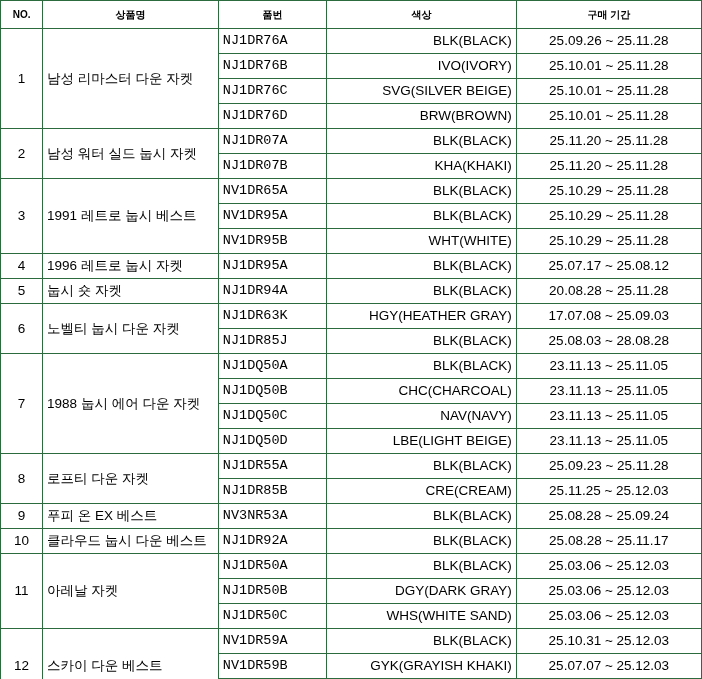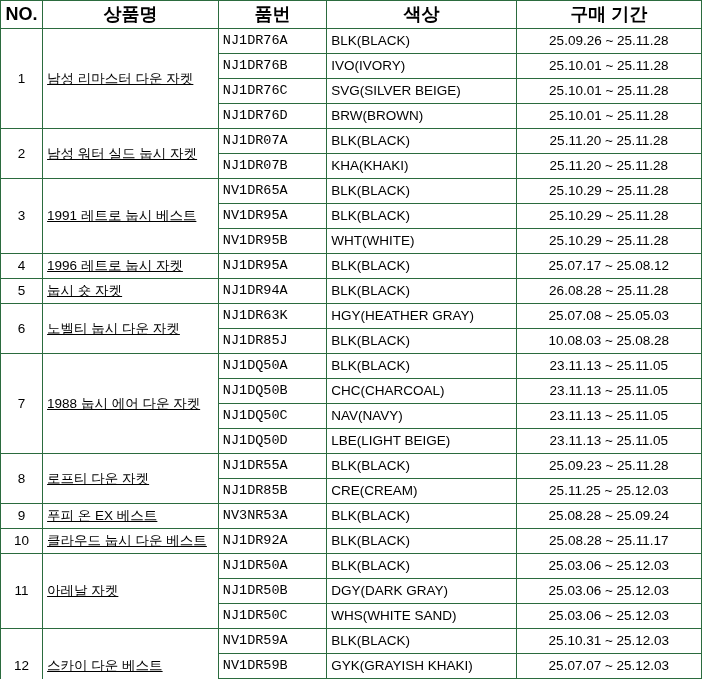--- a/index.html
+++ b/index.html
@@ -27,29 +27,29 @@
     padding: 3px 4px;
     vertical-align: middle;
     box-sizing: border-box;
     height: 25px;
   }
   #product-table thead th {
     font-weight: bold;
     text-align: center;
     background: #ffffff;
     height: 28px;
-    font-size: 18px;
+    font-size: 10px;
   }
   .col-no    { width: 40px;  text-align: center; }
   .col-name  { width: 167px; text-align: left; padding-left: 8px; }
   .col-code  { width: 103px; text-align: left; padding-left: 6px; }
-  .col-color { width: 180px; text-align: left; padding-left: 6px; }
+  .col-color { width: 180px; text-align: right; padding-left: 6px; }
   .col-date  { width: 176px; text-align: center; }
   td.col-no  { font-size: 14px; }
-  td.col-name { font-size: 14px; text-decoration: underline; }
+  td.col-name { font-size: 14px; }
   td.col-code { font-size: 13.5px; font-family: Liberation Mono, monospace; }
   td.col-color { font-size: 13.5px; }
   td.col-date { font-size: 13.5px; }
 </style>
 </head>
 <body>
 
 <table id="product-table">
   <thead>
     <tr>
@@ -117,33 +117,33 @@
         <td class="col-name" rowspan="1">1996 레트로 눕시 자켓</td>
         <td class="col-code">NJ1DR95A</td>
         <td class="col-color">BLK(BLACK)</td>
         <td class="col-date">25.07.17 ~ 25.08.12</td>
       </tr>
       <tr>
         <td class="col-no" rowspan="1">5</td>
         <td class="col-name" rowspan="1">눕시 숏 자켓</td>
         <td class="col-code">NJ1DR94A</td>
         <td class="col-color">BLK(BLACK)</td>
-        <td class="col-date">26.08.28 ~ 25.11.28</td>
+        <td class="col-date">20.08.28 ~ 25.11.28</td>
       </tr>
       <tr>
         <td class="col-no" rowspan="2">6</td>
         <td class="col-name" rowspan="2">노벨티 눕시 다운 자켓</td>
         <td class="col-code">NJ1DR63K</td>
         <td class="col-color">HGY(HEATHER GRAY)</td>
-        <td class="col-date">25.07.08 ~ 25.05.03</td>
+        <td class="col-date">17.07.08 ~ 25.09.03</td>
       </tr>
       <tr>
         <td class="col-code">NJ1DR85J</td>
         <td class="col-color">BLK(BLACK)</td>
-        <td class="col-date">10.08.03 ~ 25.08.28</td>
+        <td class="col-date">25.08.03 ~ 28.08.28</td>
       </tr>
       <tr>
         <td class="col-no" rowspan="4">7</td>
         <td class="col-name" rowspan="4">1988 눕시 에어 다운 자켓</td>
         <td class="col-code">NJ1DQ50A</td>
         <td class="col-color">BLK(BLACK)</td>
         <td class="col-date">23.11.13 ~ 25.11.05</td>
       </tr>
       <tr>
         <td class="col-code">NJ1DQ50B</td>

